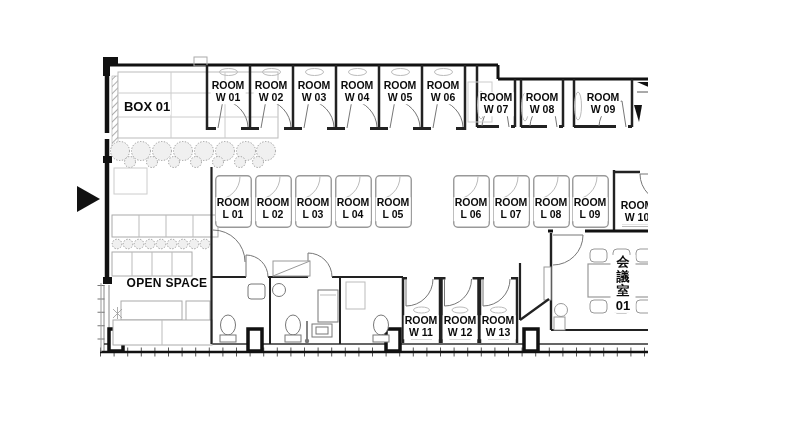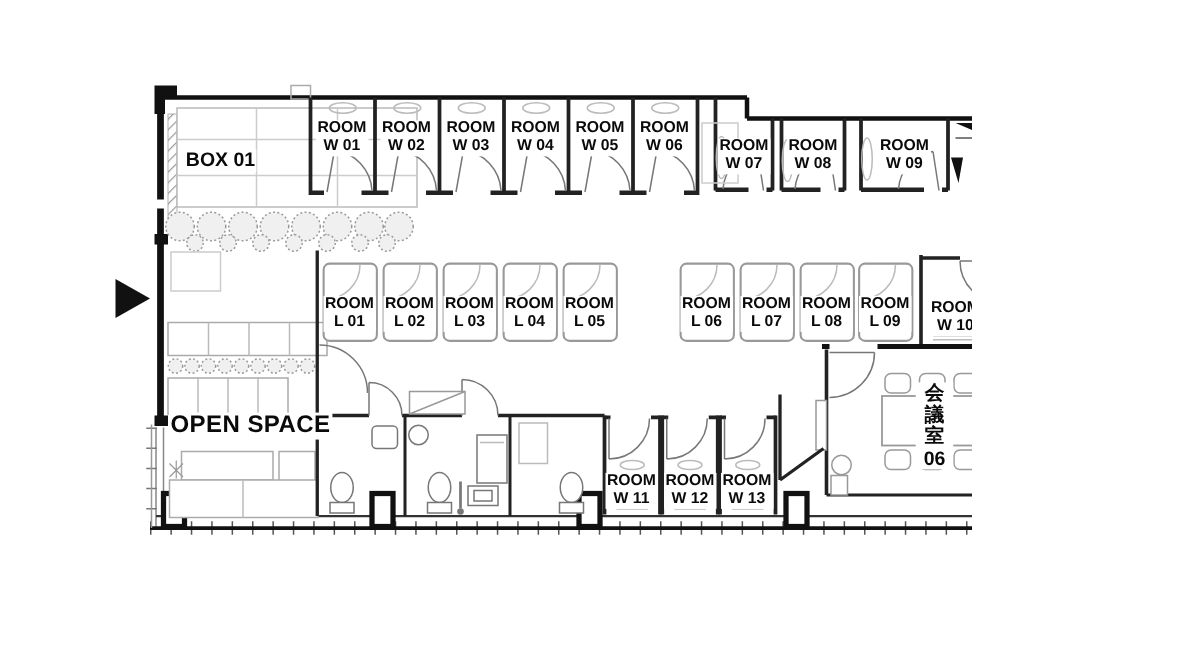--- a/index.html
+++ b/index.html
@@ -3,21 +3,21 @@
 <meta charset="utf-8">
 <style>
   html,body{margin:0;padding:0;background:#fff}
   .plan{position:relative;width:648px;height:432px;background:#fff;overflow:hidden;
         font-family:"Liberation Sans",sans-serif}
   .plan svg{position:absolute;left:0;top:0}
   .lbl{position:absolute;transform:translate(-50%,-50%);font-weight:bold;font-size:10.5px;
        line-height:1.12;color:#0a0a0a;text-align:center;white-space:pre-line;background:#fff;
        padding:0 1px;pointer-events:none}
   .lbl.big{font-size:13px}
-  .lbl.sp{font-size:16px;letter-spacing:.3px}
+  .lbl.sp{font-size:12px;letter-spacing:.3px}
 </style>
 </head>
 <body>
 
 <div class="plan">
 <svg width="800" height="432" viewBox="0 0 800 432">
   <defs>
     <pattern id="hatch" width="5" height="5" patternUnits="userSpaceOnUse" patternTransform="rotate(45)">
       <line x1="0" y1="0" x2="0" y2="5" stroke="#999" stroke-width="1.6"></line>
     </pattern>
@@ -265,14 +265,14 @@
   <div class="lbl" style="left:471px;top:209px">ROOM
 L 06</div>
   <div class="lbl" style="left:511px;top:209px">ROOM
 L 07</div>
   <div class="lbl" style="left:551px;top:209px">ROOM
 L 08</div>
   <div class="lbl" style="left:590px;top:209px">ROOM
 L 09</div>
   <div class="lbl big" style="left:147px;top:107px">BOX 01</div>
   <div class="lbl sp" style="left:167px;top:284px">OPEN SPACE</div>
-  <div class="lbl big" style="left:623px;top:284px">会議室 06</div>
+  <div class="lbl big" style="left:623px;top:284px">会議室 01</div>
 </div>
 
 </body></html>

